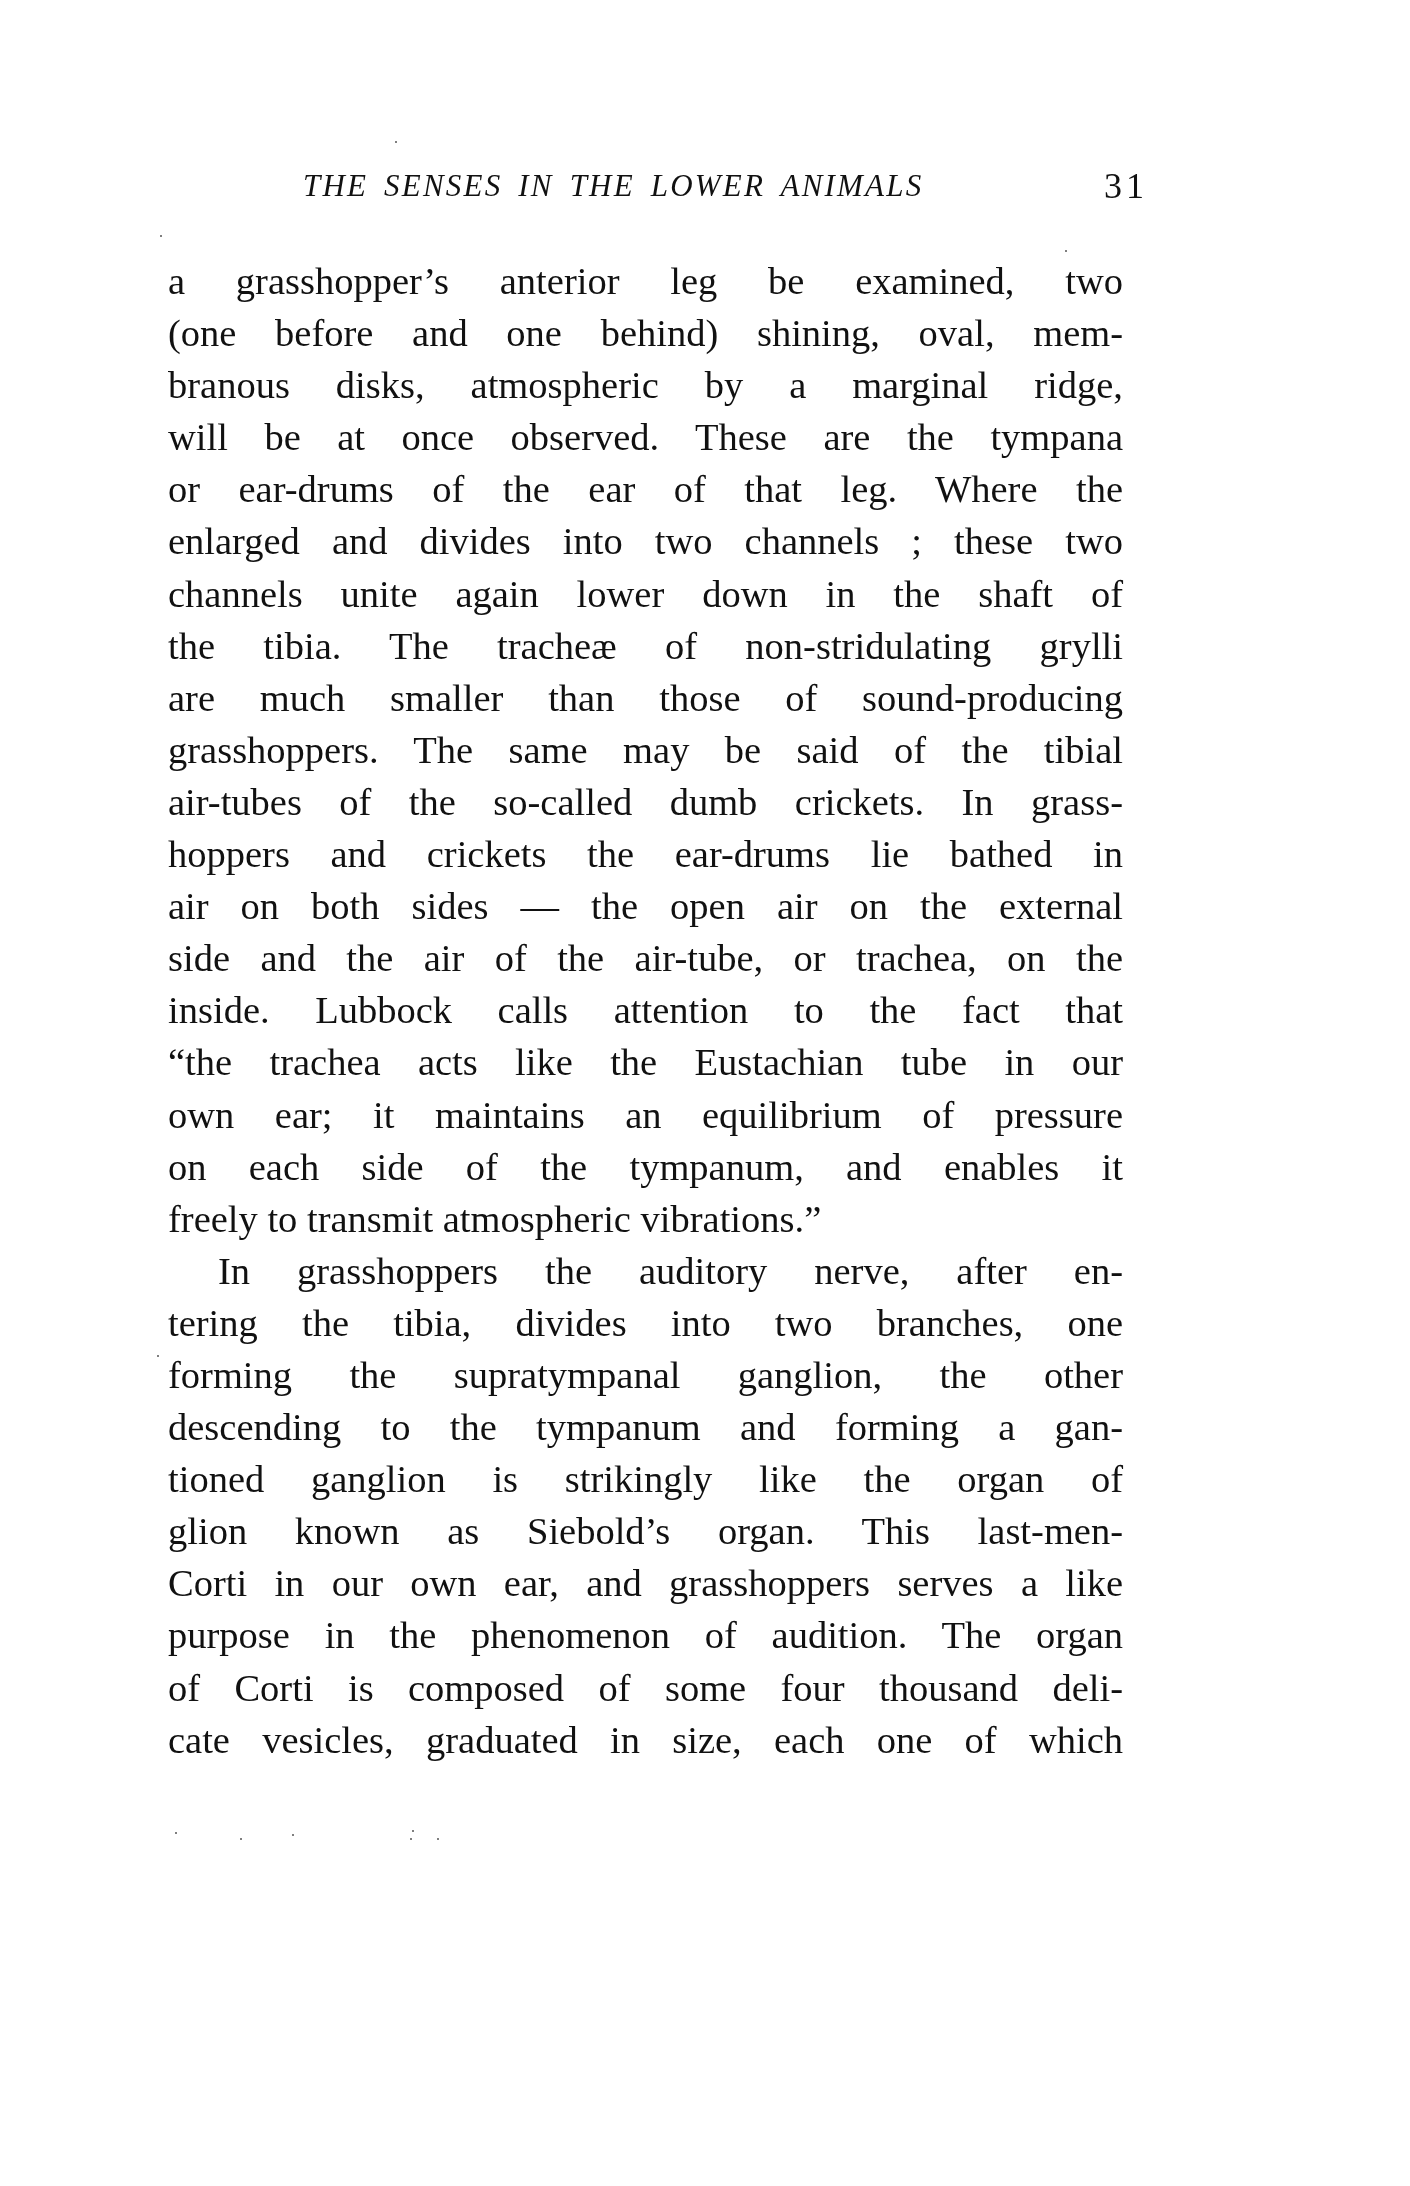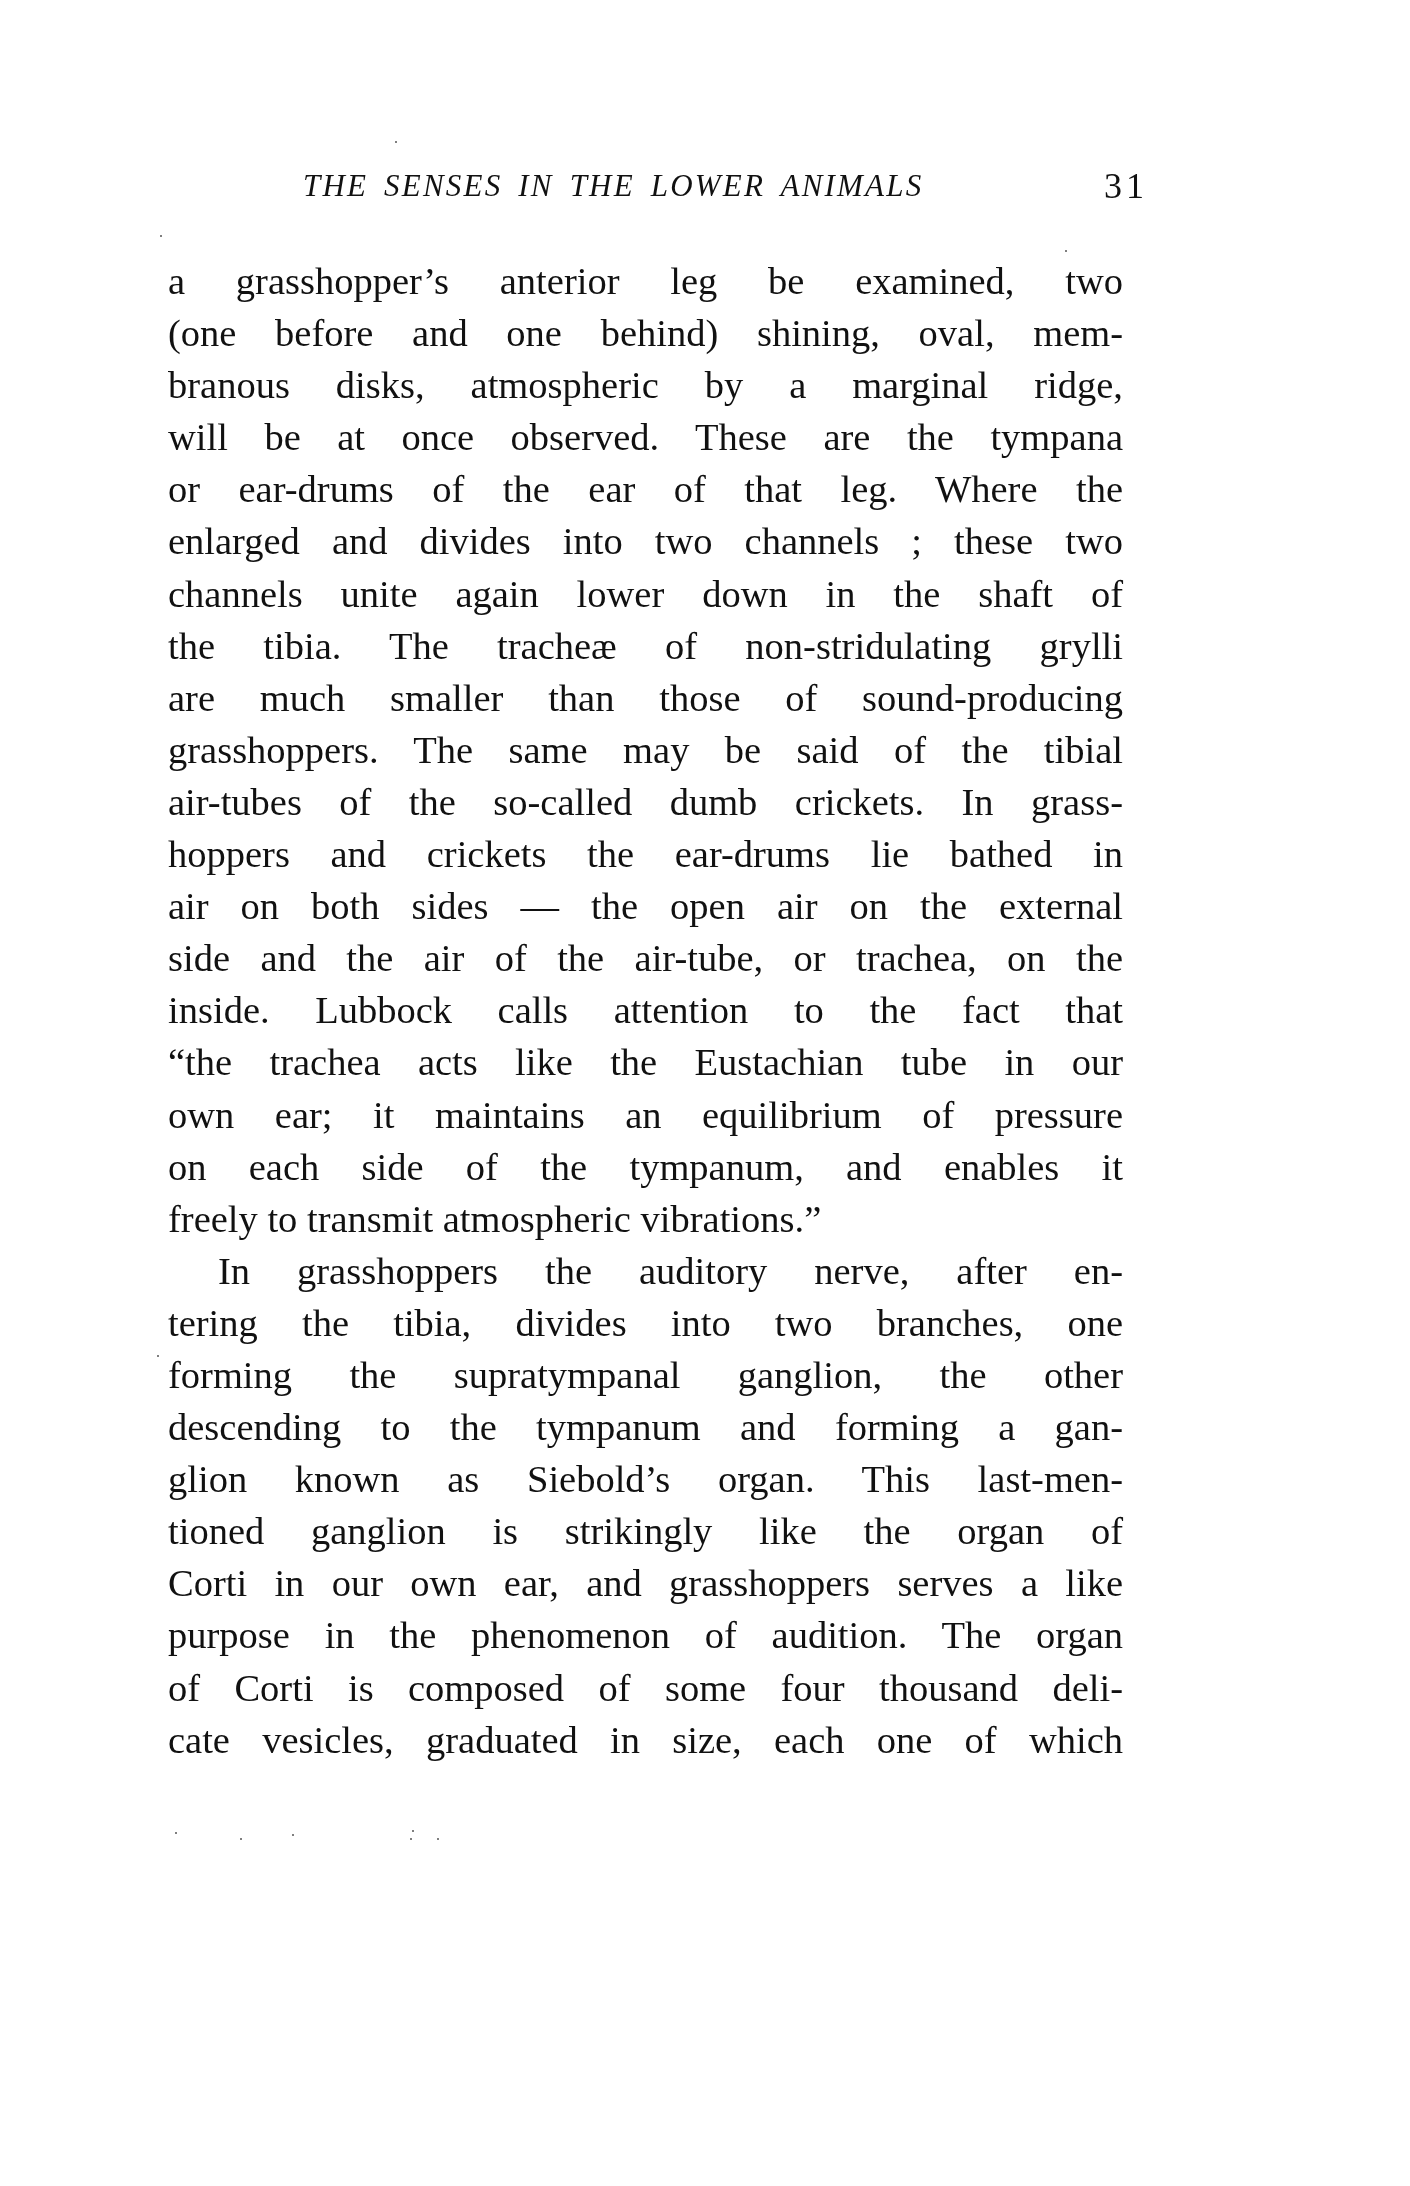--- a/index.html
+++ b/index.html
@@ -106,22 +106,22 @@
       <span class="line">“the trachea acts like the Eustachian tube in our</span>
       <span class="line">own ear; it maintains an equilibrium of pressure</span>
       <span class="line">on each side of the tympanum, and enables it</span>
       <span class="line last">freely to transmit atmospheric vibrations.”</span>
     </div>
     <div>
       <span class="line indent">In grasshoppers the auditory nerve, after en-</span>
       <span class="line">tering the tibia, divides into two branches, one</span>
       <span class="line">forming the supratympanal ganglion, the other</span>
       <span class="line">descending to the tympanum and forming a gan-</span>
+      <span class="line">tioned ganglion is strikingly like the organ of</span>
       <span class="line">glion known as Siebold’s organ.  This last-men-</span>
-      <span class="line">tioned ganglion is strikingly like the organ of</span>
       <span class="line">Corti in our own ear, and grasshoppers serves a like</span>
       <span class="line">purpose in the phenomenon of audition.  The organ</span>
       <span class="line">of Corti is composed of some four thousand deli-</span>
       <span class="line">cate vesicles, graduated in size, each one of which</span>
     </div>
   </div>
 
   <div class="speck" style="left:160px;top:235px;"></div>
   <div class="speck" style="left:395px;top:141px;"></div>
   <div class="speck" style="left:1065px;top:250px;"></div>

